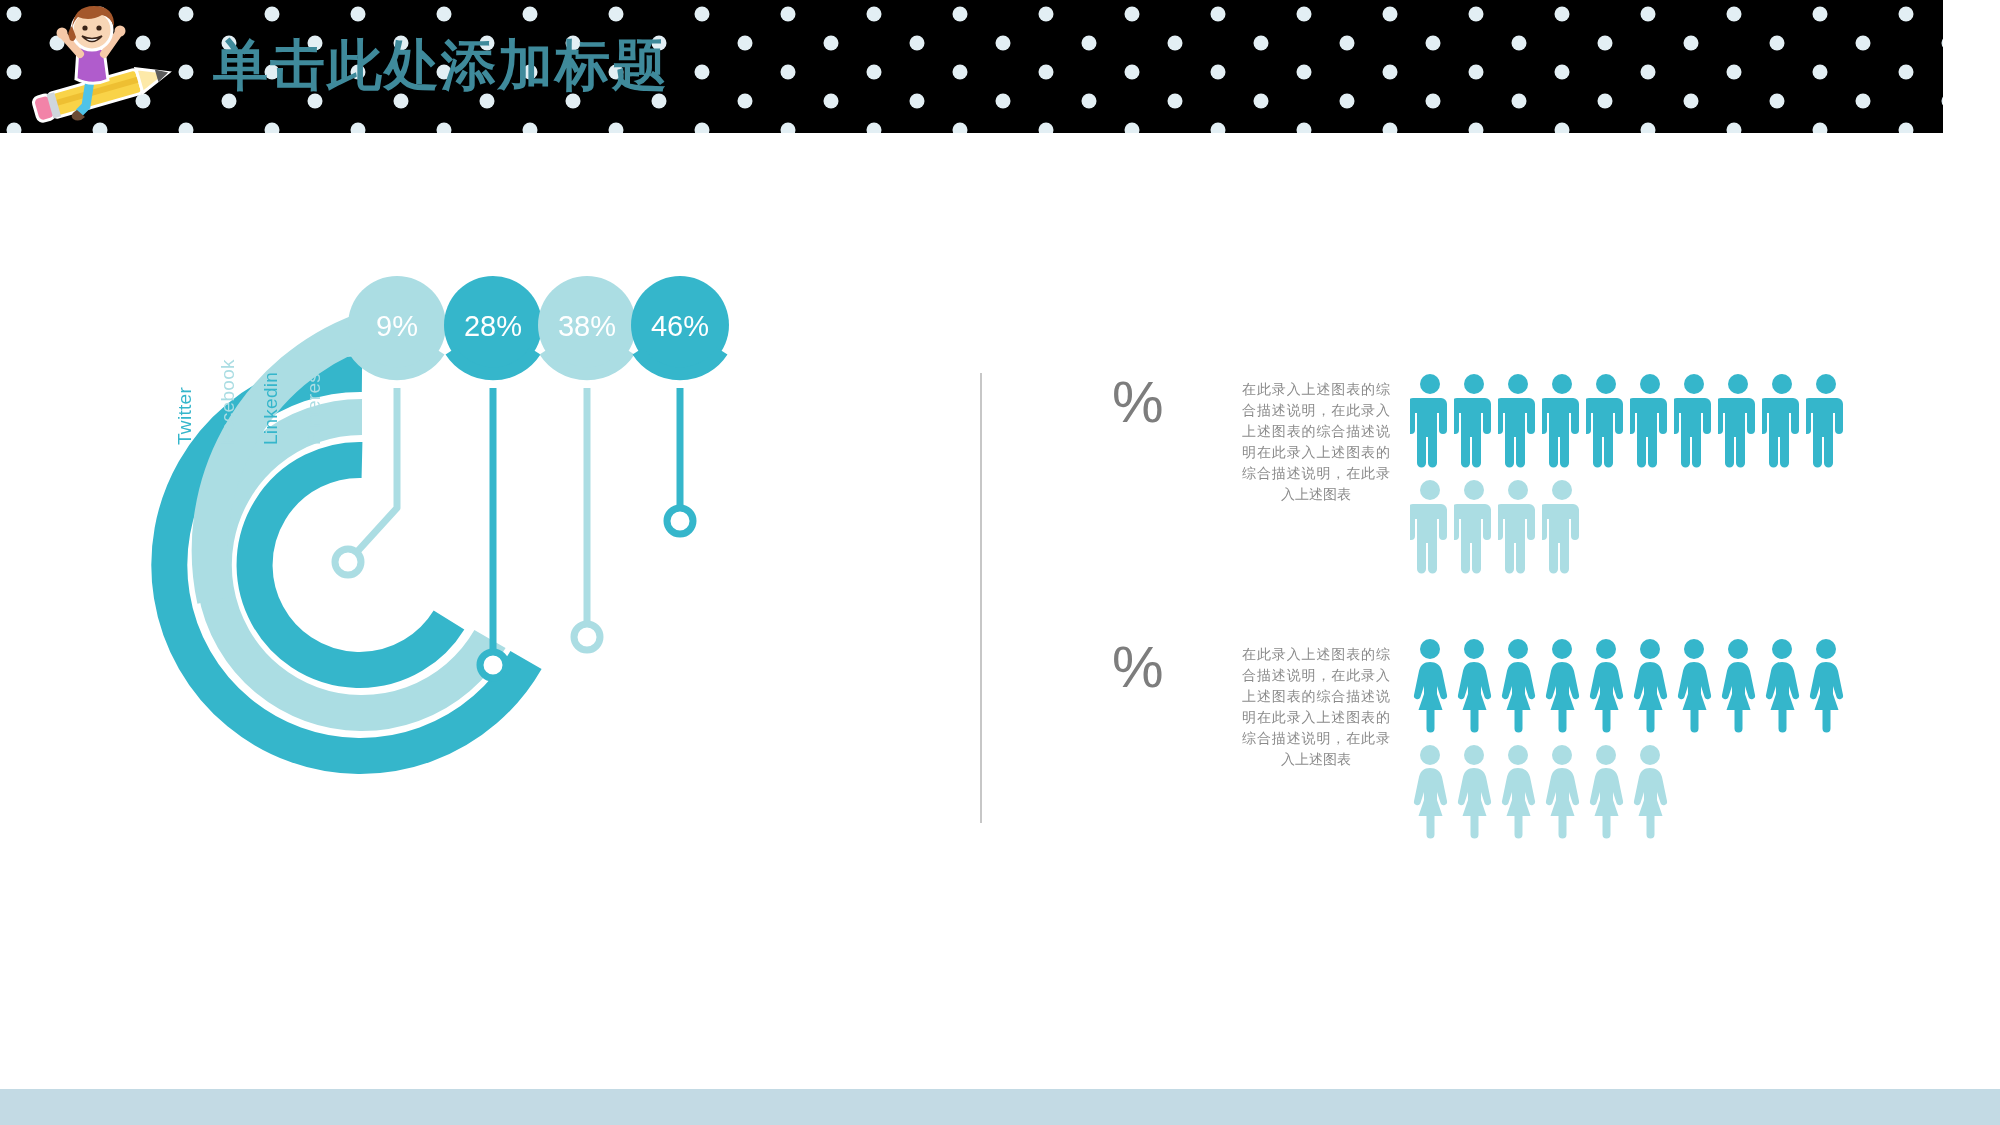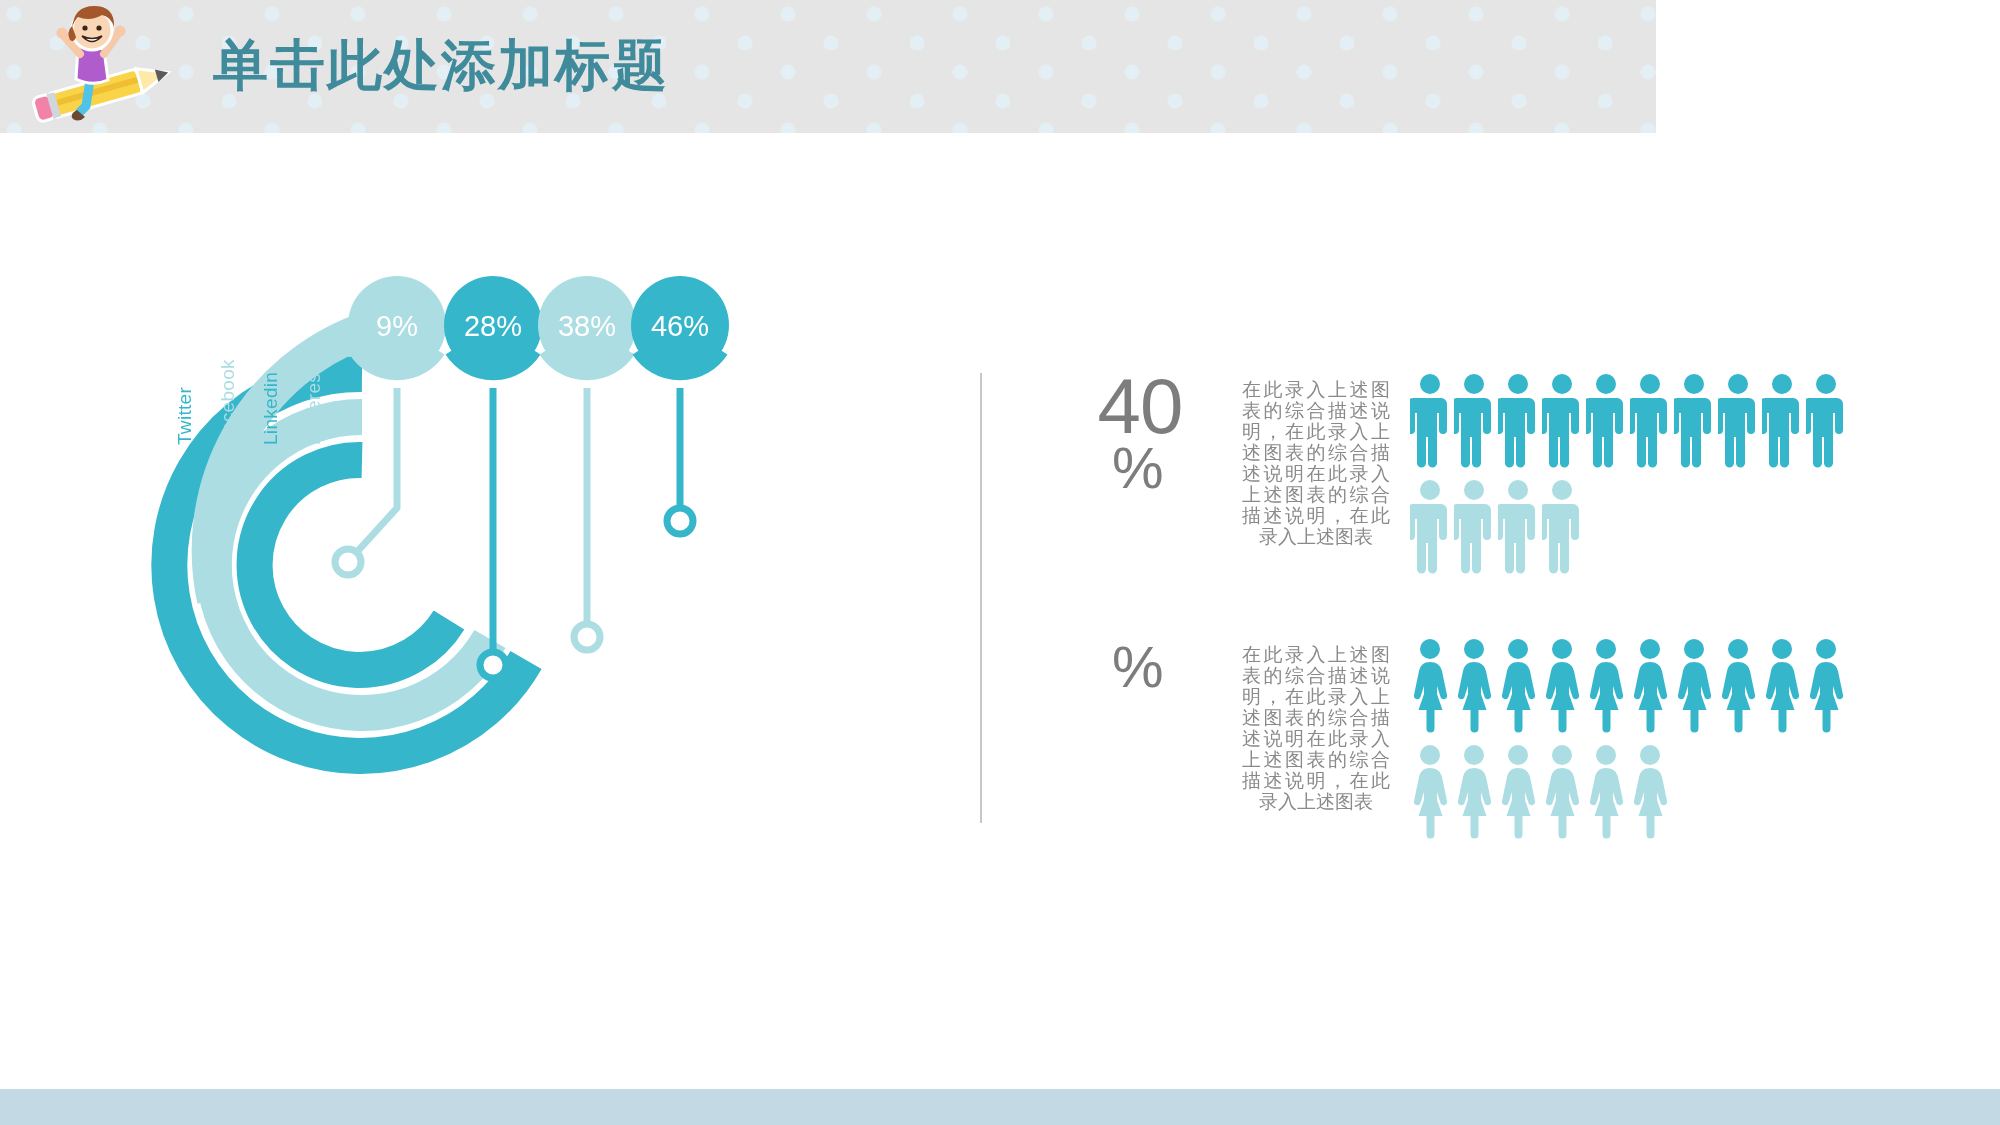--- a/index.html
+++ b/index.html
@@ -12,23 +12,23 @@
     height: 1125px;
     font-family: "Liberation Sans", "DejaVu Sans", sans-serif;
     overflow: hidden;
     position: relative;
   }
 
   
   .header {
     position: absolute;
     left: 0; top: 0;
-    width: 1656px;
+    width: 1943px;
     height: 133px;
-    background-color: #e5e5e5;
+    background-color: #000000;
     overflow: hidden;
   }
   .header-dots {
     position: absolute;
     left: 0; top: 0;
     width: 2000px;
     height: 133px;
   }
   .header-title {
     position: absolute;
@@ -129,21 +129,21 @@
     line-height: 58px;
     display: block;
     text-align: left;
     padding-left: 52px;
   }
   .stat-desc {
     position: absolute;
     left: 182px;
     top: 6px;
     width: 148px;
-    font-size: 19px;
+    font-size: 14px;
     line-height: 21px;
     color: #8a8a8a;
     text-align: justify;
     text-align-last: center;
   }
   .people-area {
     position: absolute;
     left: 350px;
     top: 0;
     width: 500px;
@@ -277,21 +277,20 @@
     <div class="arc-label" style="left:46px; top:160px; color:#35b6cb;">Twitter</div>
     <div class="arc-label" style="left:89px; top:160px; color:#abdde3;">Facebook</div>
     <div class="arc-label" style="left:132px; top:160px; color:#35b6cb;">Linkedin</div>
     <div class="arc-label" style="left:175px; top:160px; color:#abdde3;">Pinterest</div>
   </div>
 
   <div class="divider"></div>
 
   <div class="stat-block" style="left:1060px; top:240px;">
     <div class="stat-big">
-      <span class="stat-num">40</span>
       <span class="stat-pct">%</span>
     </div>
     <div class="stat-desc">在此录入上述图表的综合描述说明，在此录入上述图表的综合描述说明在此录入上述图表的综合描述说明，在此录入上述图表</div>
     <div class="people-area">
       <div class="people-row">
 
         <svg class="person" width="40" height="96" viewBox="0 0 40 96">
             <g fill="#35b6cb">
               <circle cx="20" cy="11" r="10"></circle>
               <path d="M9 25h22a6 6 0 0 1 6 6v26a4 4 0 0 1-8 0V40h-2v50a4.5 4.5 0 0 1-9 0V64h-2v26a4.5 4.5 0 0 1-9 0V40h-2v17a4 4 0 0 1-8 0V31a6 6 0 0 1 6-6z"></path>

